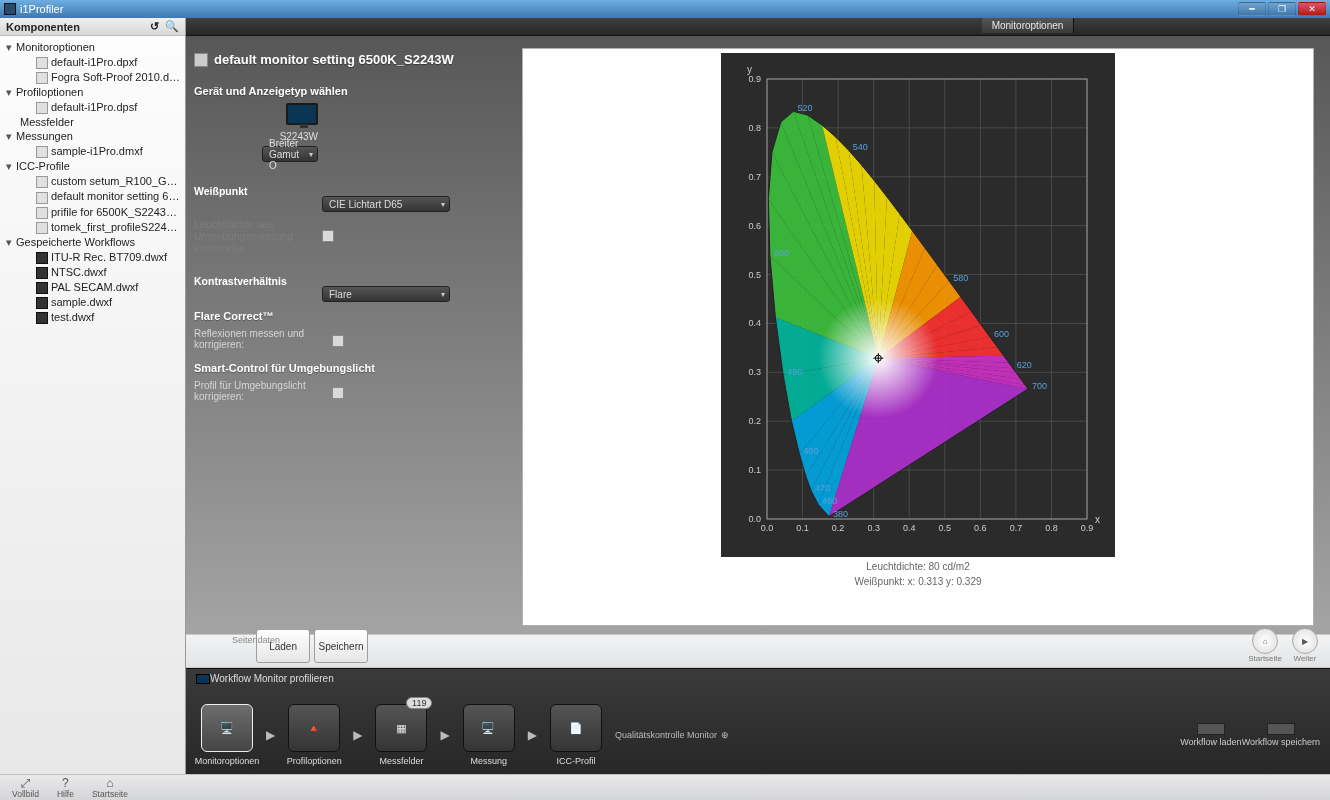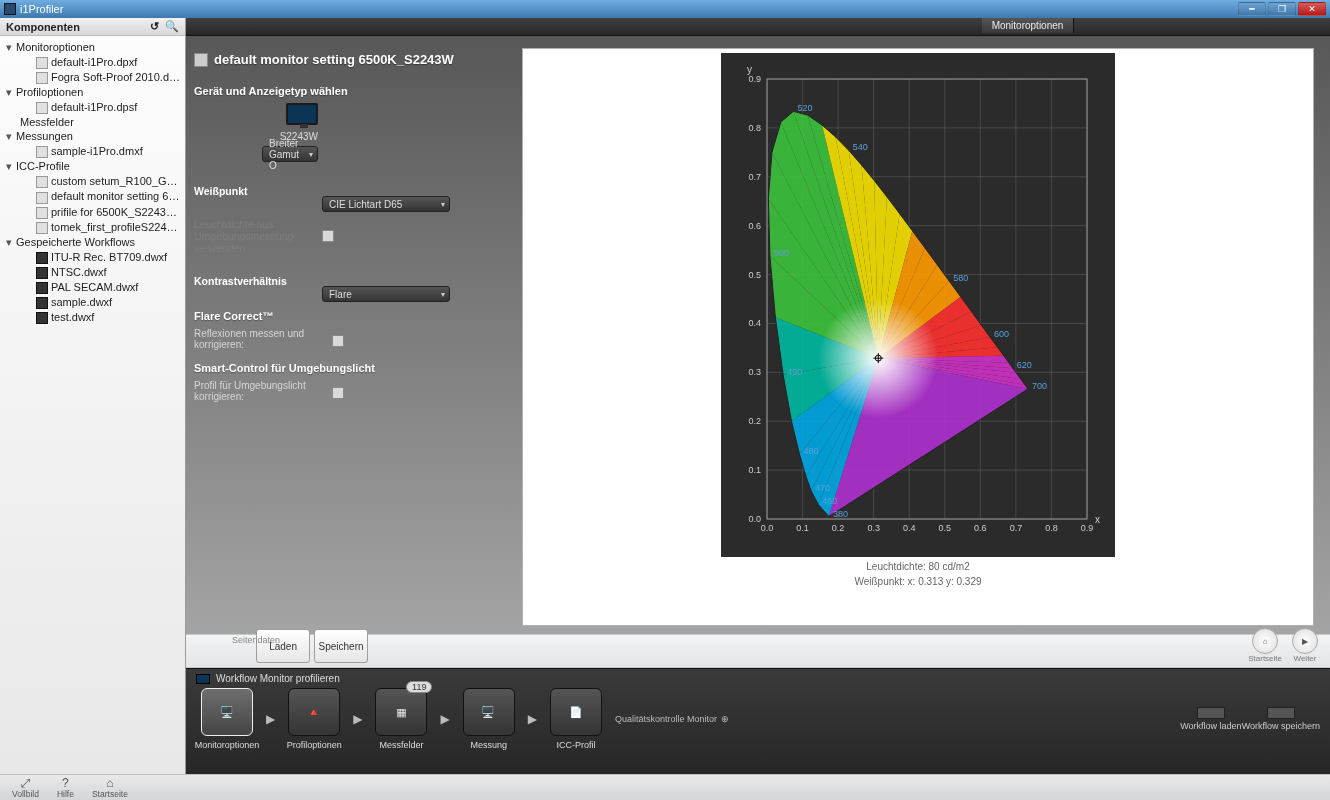--- a/index.html
+++ b/index.html
@@ -57,21 +57,21 @@
   
   .seitendaten{height:34px;background:linear-gradient(#f2f3f4,#e3e4e6);border-top:1px solid #c7c7c7;border-bottom:1px solid #c7c7c7;display:flex;align-items:flex-end;padding:0 12px 4px 22px;color:#555;}
   .seitendaten .sd-label{font-size:9px;color:#888;position:relative;top:-18px;left:24px;}
   .sd-btn{width:54px;height:34px;border:1px solid #9e9e9e;border-radius:3px;background:linear-gradient(#fff,#e6e6e6);color:#333;font-size:10px;display:inline-flex;align-items:center;justify-content:center;cursor:pointer;margin-right:4px;}
   .sd-right{margin-left:auto;display:flex;gap:10px;align-items:center;}
   .round-btn{width:26px;height:26px;border:1px solid #aaa;border-radius:50%;background:radial-gradient(#fff,#dcdcdc);display:flex;align-items:center;justify-content:center;color:#555;cursor:pointer;}
   .rb-stack{display:flex;flex-direction:column;align-items:center;font-size:8px;color:#777;}
 
   
   .workflow{height:106px;background:linear-gradient(#3a3a3a,#272727);border-top:1px solid #111;padding:4px 10px;}
-  .wf-head{display:flex;align-items:flex-end;gap:6px;color:#ddd;font-size:10px;margin-bottom:4px;}
+  .wf-head{display:flex;align-items:flex-end;color:#ddd;font-size:10px;margin-bottom:20px;}
   .wf-head .mon{width:14px;height:10px;background:#0a3554;border:1px solid #000;}
   .wf-steps{display:flex;align-items:center;gap:8px;}
   .wf-card{width:62px;display:flex;flex-direction:column;align-items:center;gap:4px;cursor:pointer;}
   .wf-tile{width:52px;height:48px;background:linear-gradient(#555,#343434);border:1px solid #111;border-radius:6px;display:flex;align-items:center;justify-content:center;}
   .wf-label{font-size:9px;color:#ddd;text-align:center;white-space:nowrap;}
   .wf-arrow{color:#bbb;font-size:12px;}
   .badge{position:relative;}
   .badge::before{content:attr(data-badge);position:absolute;top:-8px;right:-6px;background:#ddd;color:#333;border:1px solid #888;border-radius:8px;padding:0 5px;font-size:9px;}
   .wf-quality{font-size:9px;color:#bbb;display:flex;align-items:center;gap:4px;}
   .wf-right{margin-left:auto;display:flex;align-items:center;}

